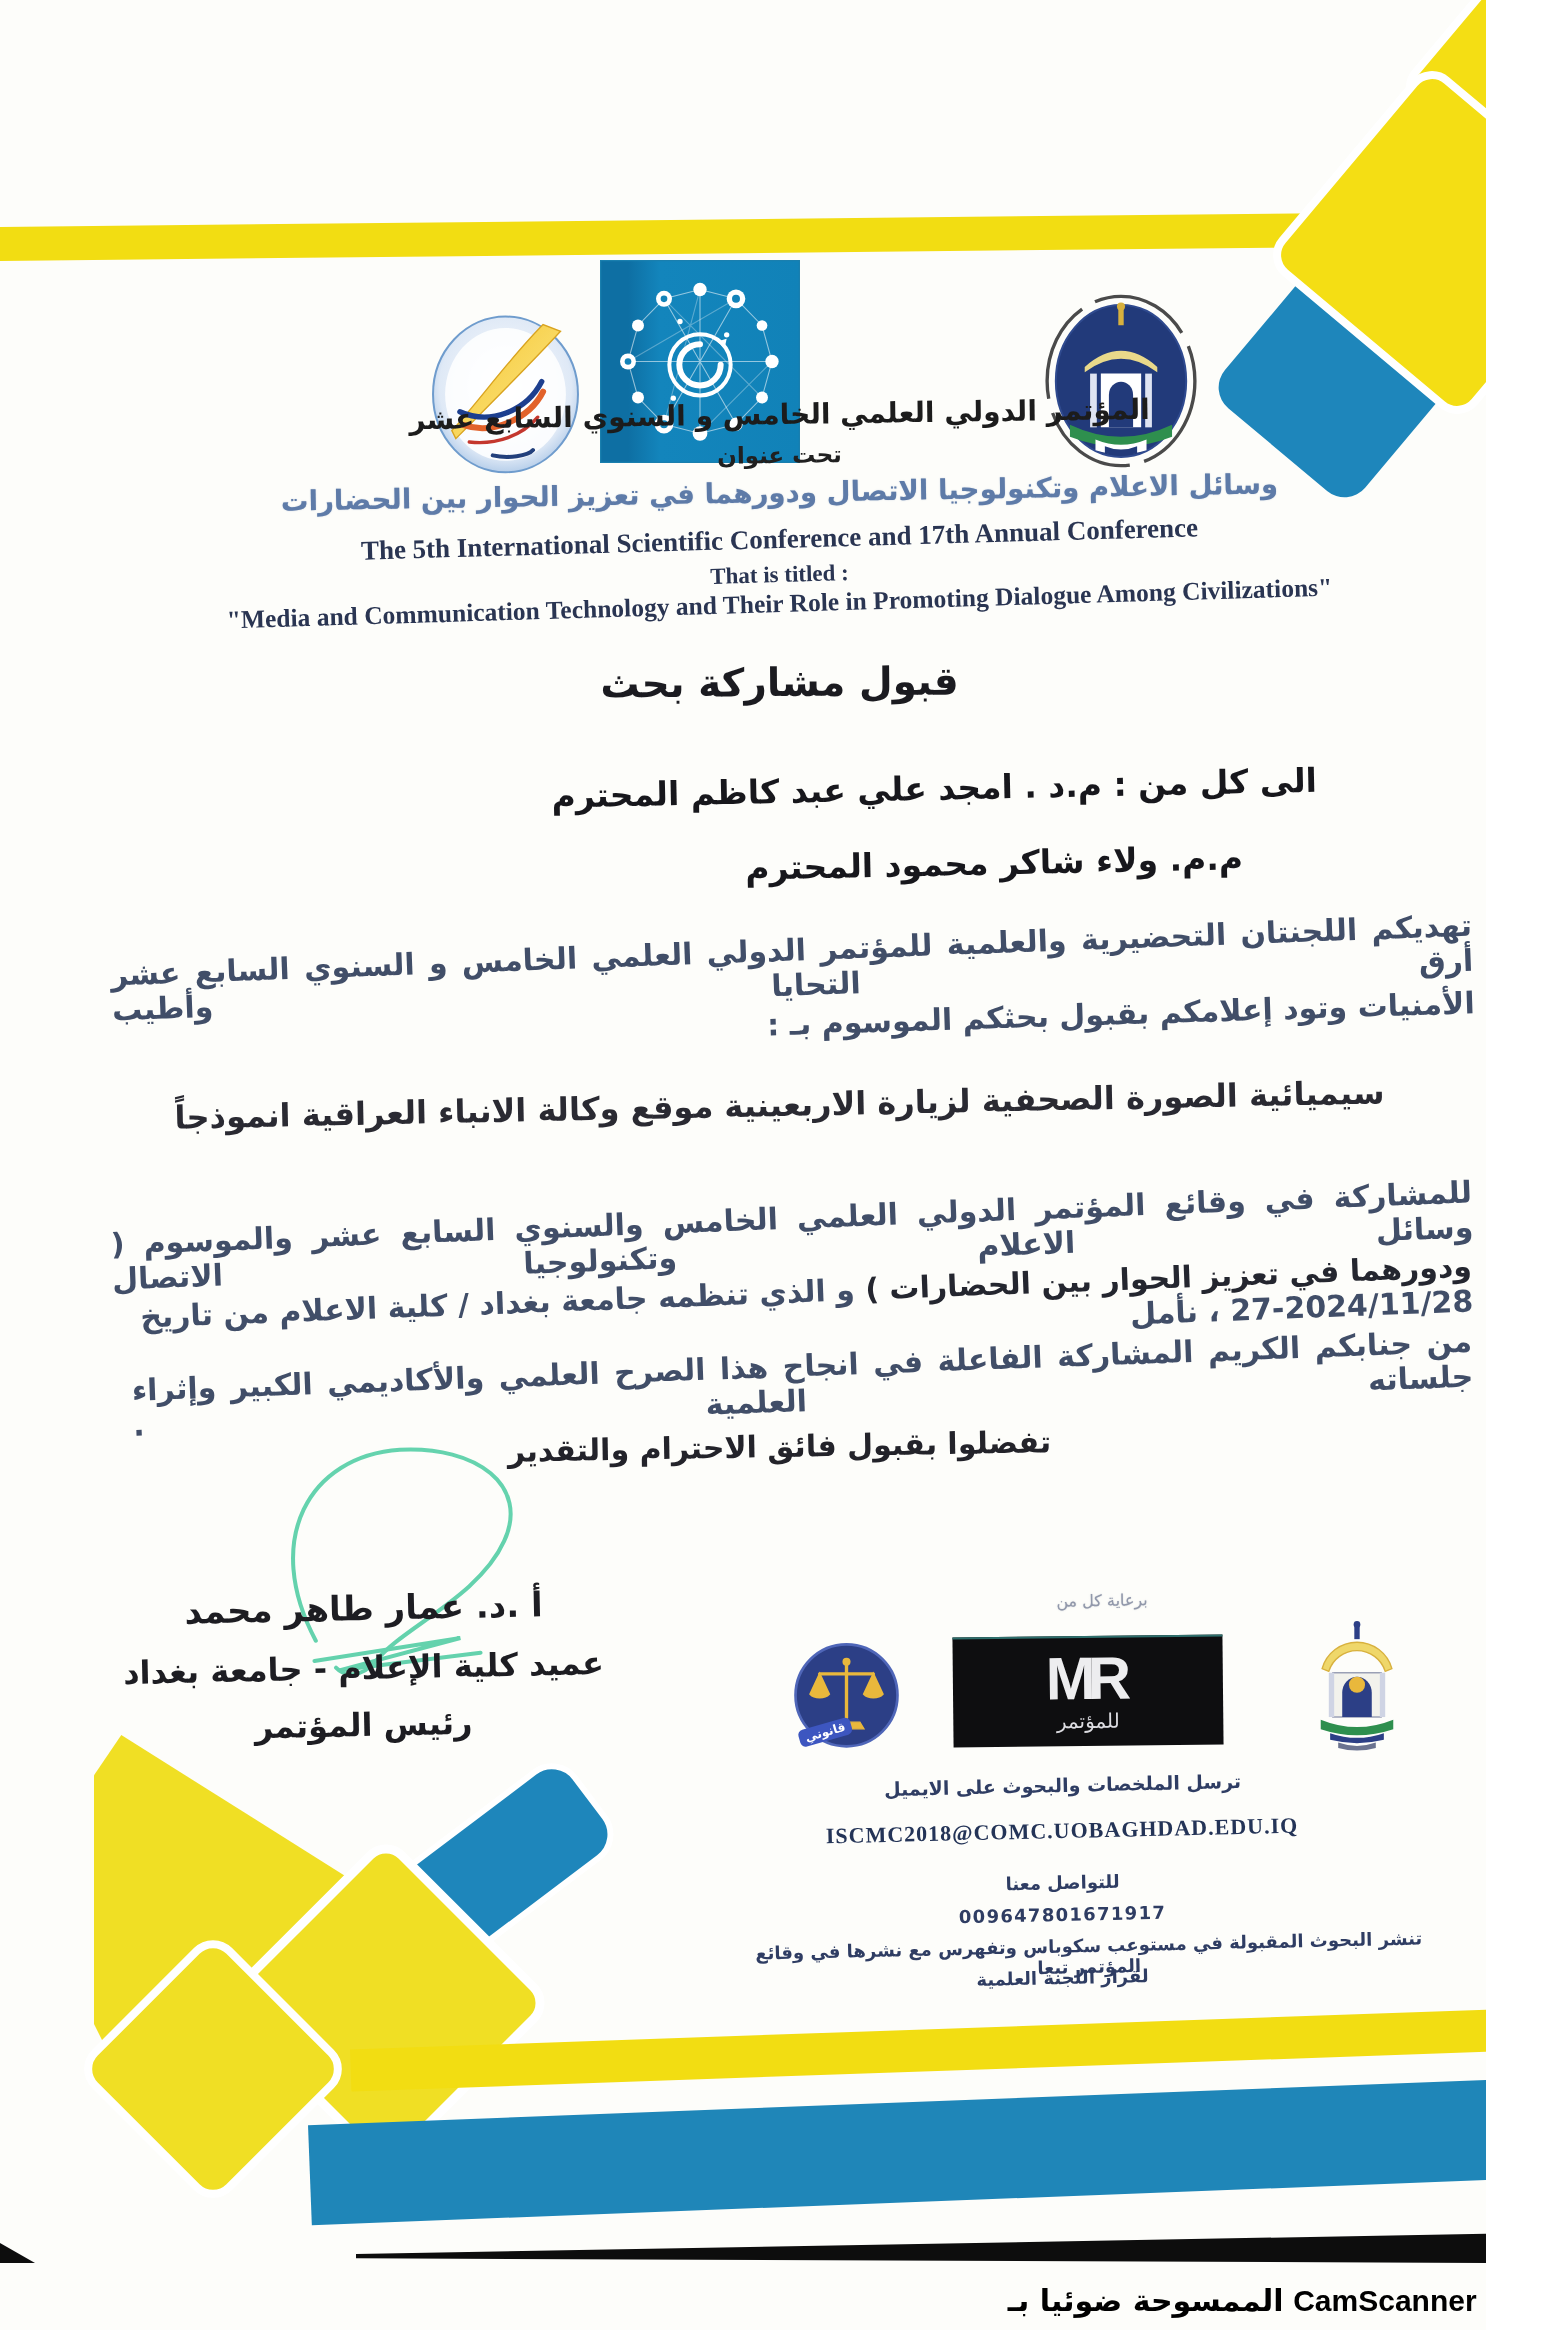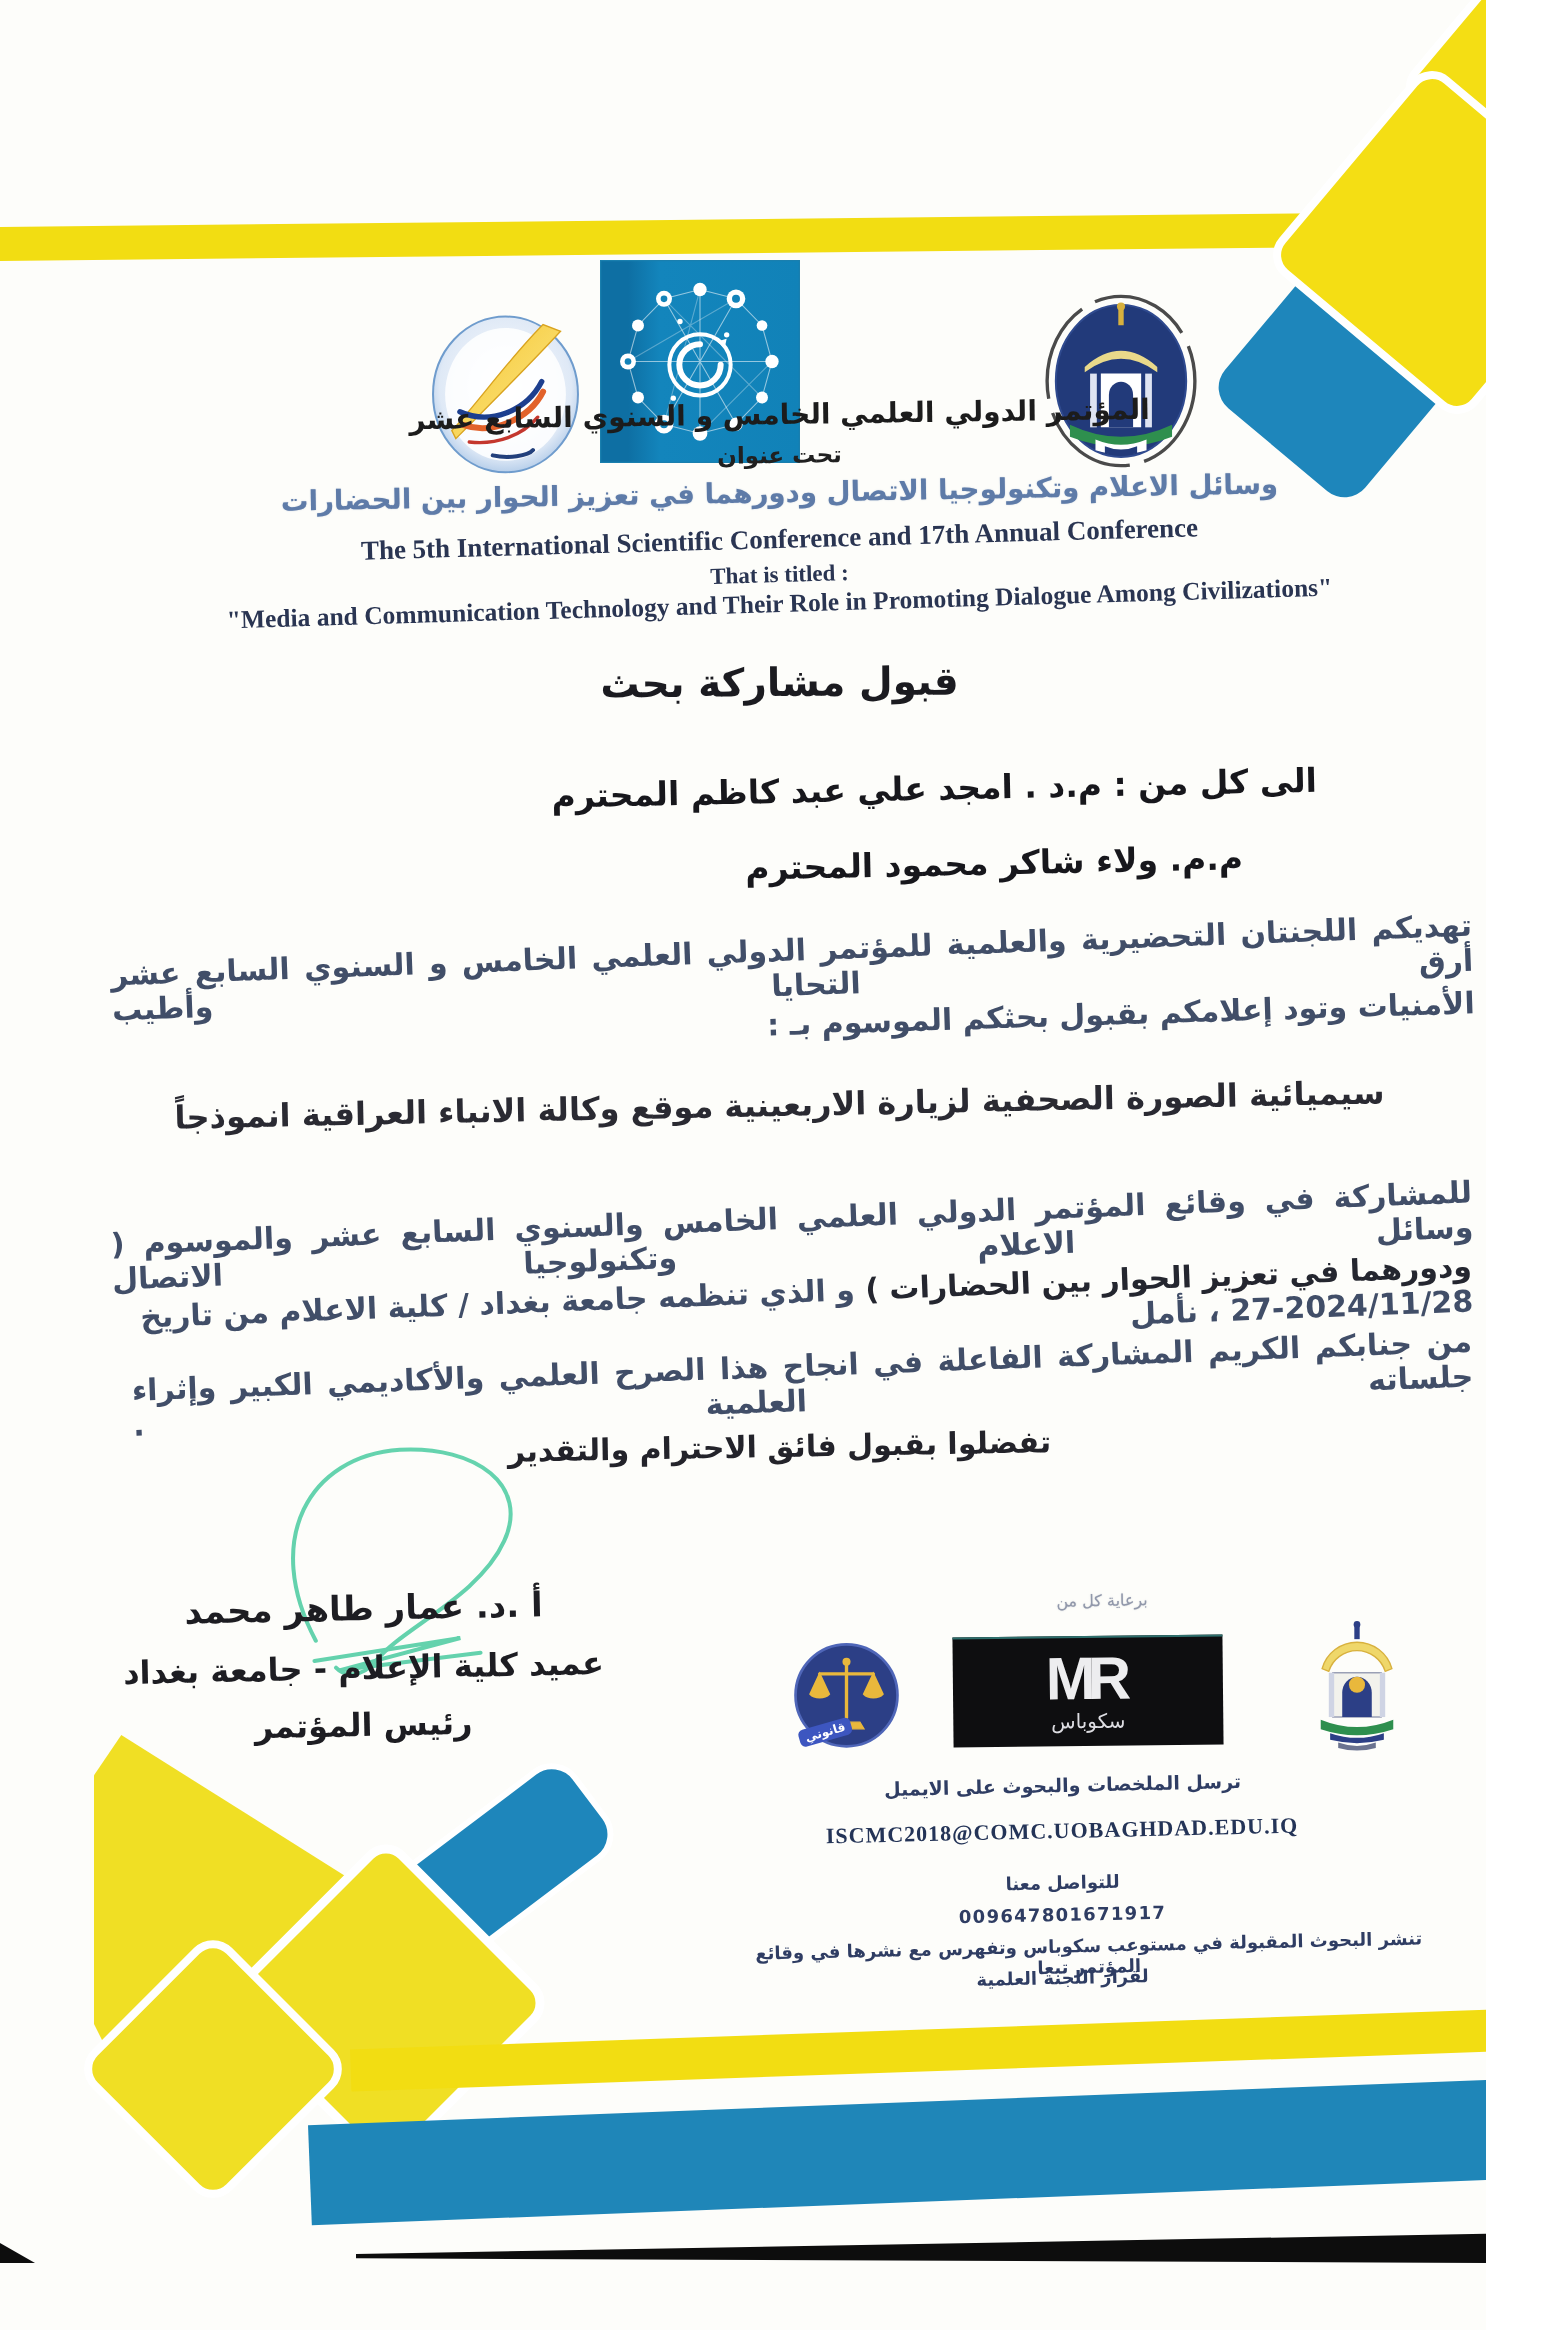--- a/index.html
+++ b/index.html
@@ -234,21 +234,21 @@
       <circle cx="84" cy="28" r="6" fill="#E9B83C"></circle>
       <g transform="rotate(-16 52 132)">
         <rect x="12" y="120" width="80" height="26" rx="8" fill="#3D56C0"></rect>
         <text x="52" y="139" text-anchor="middle" font-size="18" font-weight="bold" fill="#ffffff" font-family="DejaVu Sans, sans-serif" direction="rtl">قانوني</text>
       </g>
     </svg>
   </div>
 
   <div class="mrbox">
     <div class="mr-latin">MR</div>
-    <div class="mr-ar">سكوباس</div>
+    <div class="mr-ar">للمؤتمر</div>
   </div>
 
   <div class="emblem">
     <svg width="94" height="137" viewBox="0 0 140 204">
       <rect x="66" y="8" width="8" height="22" fill="#2C3F86"></rect>
       <circle cx="70" cy="8" r="5" fill="#2C3F86"></circle>
       <path d="M18 74 a54 54 0 0 1 104 0 l-10 4 a44 44 0 0 0 -84 0 z" fill="#EFD76A" stroke="#D8B13E" stroke-width="2"></path>
       <path d="M34 80 h72 v66 h-72 z" fill="#F2F2EC" stroke="#9aa0b5" stroke-width="2"></path>
       <path d="M48 146 v-36 a22 24 0 0 1 44 0 v36 z" fill="#2C3F86"></path>
       <circle cx="70" cy="98" r="12" fill="#E9B83C"></circle>
@@ -260,15 +260,19 @@
     </svg>
   </div>
 
   <div class="contact c-send">ترسل الملخصات والبحوث على الايميل</div>
   <div class="contact c-email">ISCMC2018@COMC.UOBAGHDAD.EDU.IQ</div>
   <div class="contact c-us">للتواصل معنا</div>
   <div class="contact c-phone">009647801671917</div>
   <div class="contact c-pub1">تنشر البحوث المقبولة في مستوعب سكوباس وتفهرس مع نشرها في وقائع المؤتمر  تبعا</div>
   <div class="contact c-pub2">لقرار اللجنة العلمية</div>
 
+  <div class="footer">
+    <span class="ar">الممسوحة ضوئيا بـ</span>
+    <span class="app">CamScanner</span>
+  </div>
 
 </div>
 
 
 </body></html>

